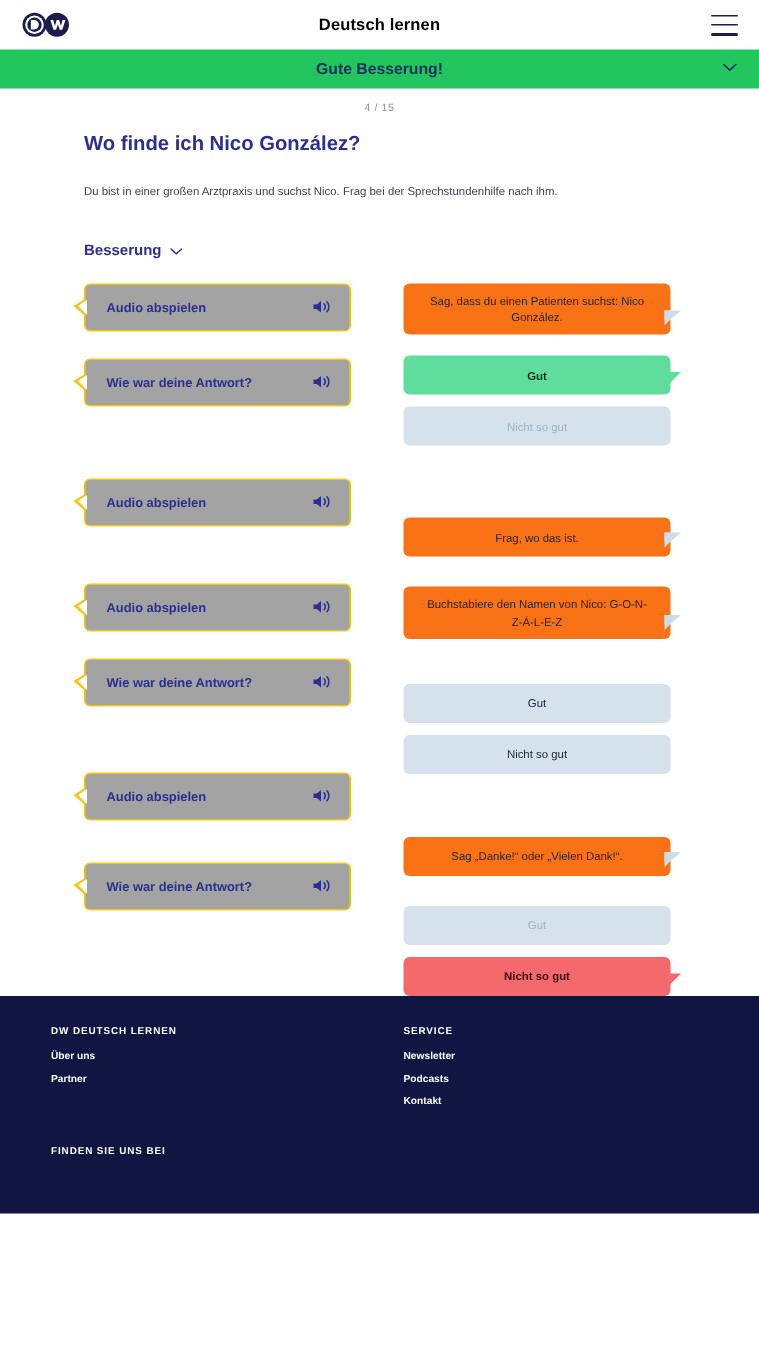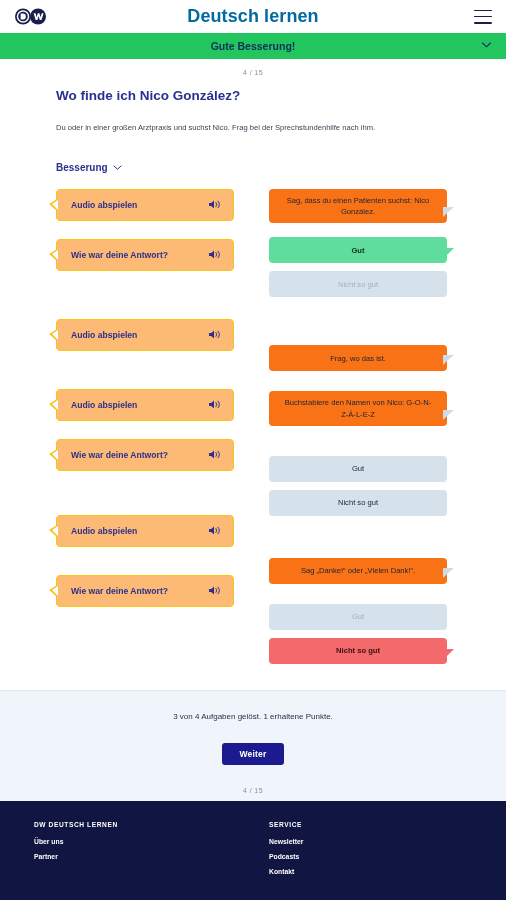--- a/index.html
+++ b/index.html
@@ -14,21 +14,21 @@
   
   .header {
     height: 33px; background:#fff;
     display:flex; align-items:center; justify-content:space-between;
     padding: 0 14px; position:relative;
   }
   .dw-logo { display:flex; align-items:center; gap:1px; }
   .dw-logo svg { display:block; }
   .site-title {
     position:absolute; left:0; right:0; text-align:center;
-    font-size: 18px; font-weight: bold; color:#0369a1; letter-spacing:0.1px;
+    font-size: 11px; font-weight: bold; color:#000000; letter-spacing:0.1px;
     pointer-events:none;
   }
   .burger { width:18px; height:14px; display:flex; flex-direction:column; justify-content:space-between; z-index:2;}
   .burger span { display:block; height:1.6px; background:#1b1d4d; border-radius:1px; }
 
   
   .banner {
     height:26px; background:#22c55e; display:flex; align-items:center;
     justify-content:center; position:relative;
   }
@@ -61,21 +61,21 @@
   
   .dialogue { display:flex; gap:0; }
   .col-left { width: 178px; }
   .col-right { width: 178px; margin-left: 35px; }
   .group { margin-bottom: 20px; }
   .group:last-child { margin-bottom: 0; }
 
   
   .bubble-left {
     position:relative; border:1.4px solid #f5c518; border-radius:4px;
-    background:#fdba74; height:32px; display:flex; align-items:center;
+    background:#a3a3a3; height:32px; display:flex; align-items:center;
     justify-content:space-between; padding: 0 12px 0 14px;
     margin-bottom:10px; cursor:pointer;
   }
   .bubble-left:last-child { margin-bottom:0; }
   .bubble-left .txt { font-size:8.6px; font-weight:bold; color:#2b2f8f; }
   .bubble-left .spk { width:13px; height:11px; flex:0 0 auto; }
   .bubble-left .spk svg { display:block; }
   
   .bubble-left::before {
     content:""; position:absolute; left:-8px; top:9px;
@@ -204,21 +204,21 @@
       </svg>
     </div>
   </div>
 
   <div class="content">
 
     <div class="counter-top">4 / 15</div>
 
     <div class="lesson-title">Wo finde ich Nico González?</div>
 
-    <div class="lesson-desc">Du oder in einer großen Arztpraxis und suchst Nico. Frag bei der Sprechstundenhilfe nach ihm.</div>
+    <div class="lesson-desc">Du bist in einer großen Arztpraxis und suchst Nico. Frag bei der Sprechstundenhilfe nach ihm.</div>
 
     <div class="manuskript">
       <span>Besserung</span>
       <span>
         <svg width="9" height="9" viewBox="0 0 9 9" aria-hidden="true">
           <path d="M1 3 L4.5 6.2 L8 3" stroke="#2b2f8f" stroke-width="1" fill="none" stroke-linecap="round"></path>
         </svg>
       </span>
     </div>
 
@@ -336,27 +336,20 @@
 
         <div class="group">
           <div class="bubble-right b-prompt tail" style="min-height:26px;margin-bottom:20px">Sag „Danke!“ oder „Vielen Dank!“.</div>
           <div class="bubble-right b-choice disabled" style="min-height:26px">Gut</div>
           <div class="bubble-right b-bad" style="min-height:26px">Nicht so gut</div>
         </div>
       </div>
     </div>
   </div>
 
-  <div class="score-bar">
-    <div class="score-text">3 von 4 Aufgaben gelöst. 1 erhaltene Punkte.</div>
-    <div class="weiter-wrap">
-      <button class="weiter-btn">Weiter</button>
-    </div>
-    <div class="counter-bottom">4 / 15</div>
-  </div>
 
   <div class="footer">
     <div class="footer-cols">
 
       <div class="fcol-1">
         <div class="f-head">DW DEUTSCH LERNEN</div>
         <a class="f-link">Über uns</a>
         <a class="f-link">Partner</a>
       </div>
 

